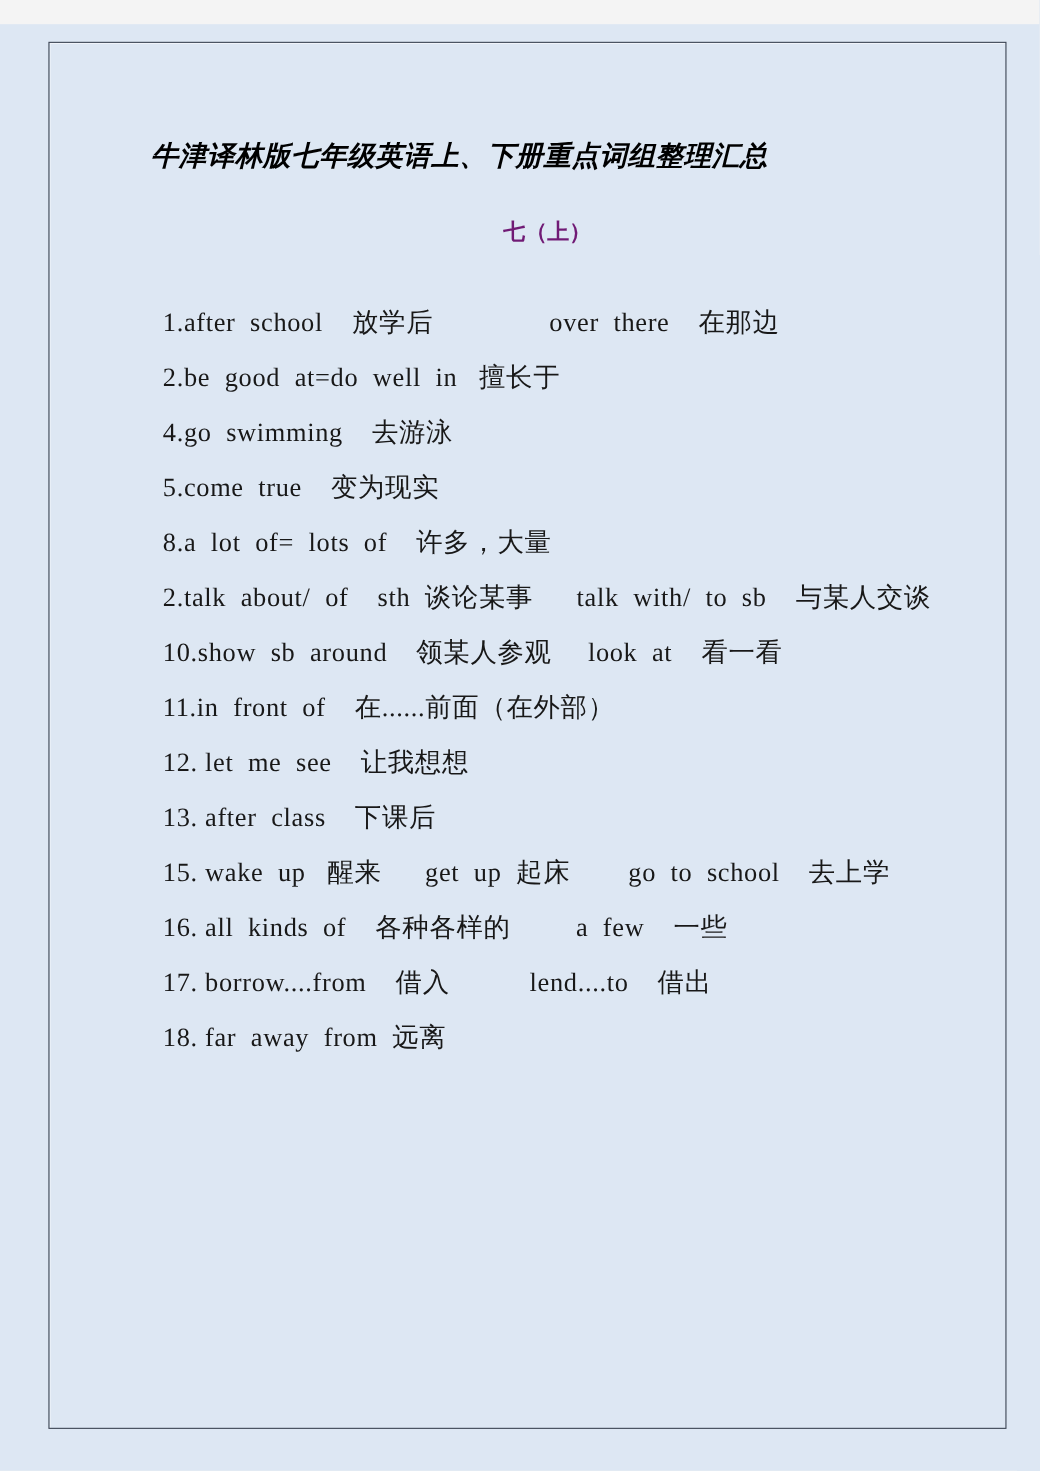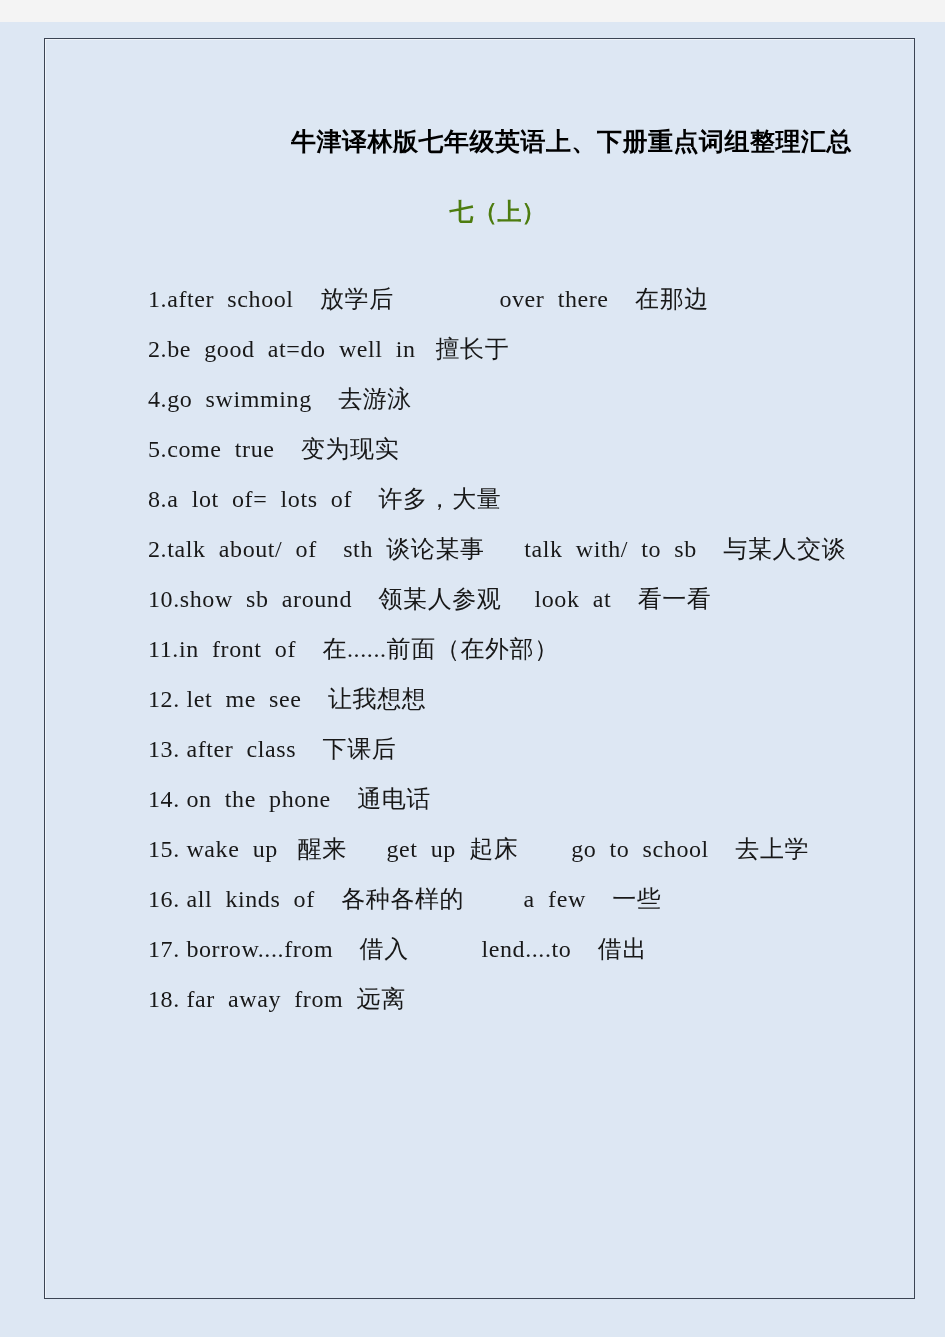--- a/index.html
+++ b/index.html
@@ -38,42 +38,43 @@
 
   
   .content {
     position: absolute;
     left: 148px;
     top: 38px;
     width: 720px;
   }
 
   .doc-title {
-    margin: 16px;
+    margin: 5px;
     padding: 0;
-    text-align: right;
+    text-align: left;
     font-family: "DejaVu Sans", "Liberation Sans", sans-serif;
     font-weight: bold;
     font-size: 25px;
     line-height: 1.2;
     color: #000000;
     letter-spacing: 0.5px;
     margin-top: 89px;
     margin-left: -11px;
+    font-style: italic;
   }
 
   .doc-subtitle {
     margin: 10px;
     padding: 0;
     text-align: center;
     font-family: "DejaVu Sans", "Liberation Sans", sans-serif;
     font-weight: bold;
-    font-size: 24px;
+    font-size: 20px;
     line-height: 1.2;
-    color: #4d7c0f;
+    color: #701a75;
     margin-top: 41px;
     margin-left: -11px;
   }
 
   .phrase-list {
     margin: 0;
     padding: 0;
     list-style: none;
     margin-top: 47px;
   }
@@ -109,20 +110,19 @@
       <div class="phrase-line">1.after  school    放学后                over  there    在那边</div>
       <div class="phrase-line">2.be  good  at=do  well  in   擅长于</div>
       <div class="phrase-line">4.go  swimming    去游泳</div>
       <div class="phrase-line">5.come  true    变为现实</div>
       <div class="phrase-line">8.a  lot  of=  lots  of    许多，大量</div>
       <div class="phrase-line">2.talk  about/  of    sth  谈论某事      talk  with/  to  sb    与某人交谈</div>
       <div class="phrase-line">10.show  sb  around    领某人参观     look  at    看一看</div>
       <div class="phrase-line">11.in  front  of    在......前面（在外部）</div>
       <div class="phrase-line">12. let  me  see    让我想想</div>
       <div class="phrase-line">13. after  class    下课后</div>
-      <div class="phrase-line">14. on  the  phone    通电话</div>
       <div class="phrase-line">15. wake  up   醒来      get  up  起床        go  to  school    去上学</div>
       <div class="phrase-line">16. all  kinds  of    各种各样的         a  few    一些</div>
       <div class="phrase-line">17. borrow....from    借入           lend....to    借出</div>
       <div class="phrase-line">18. far  away  from  远离</div>
     </div>
 
 </div>
 
 </body></html>

